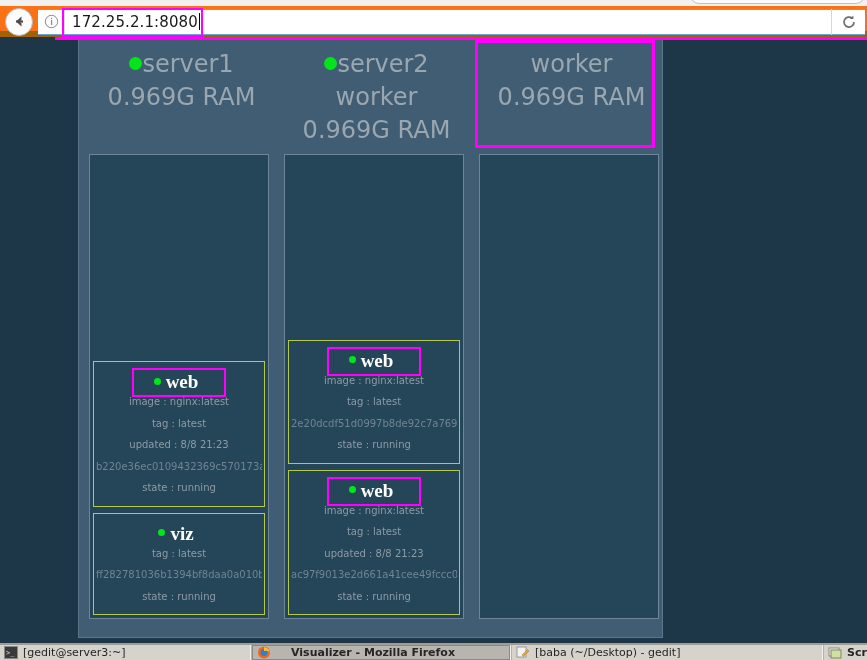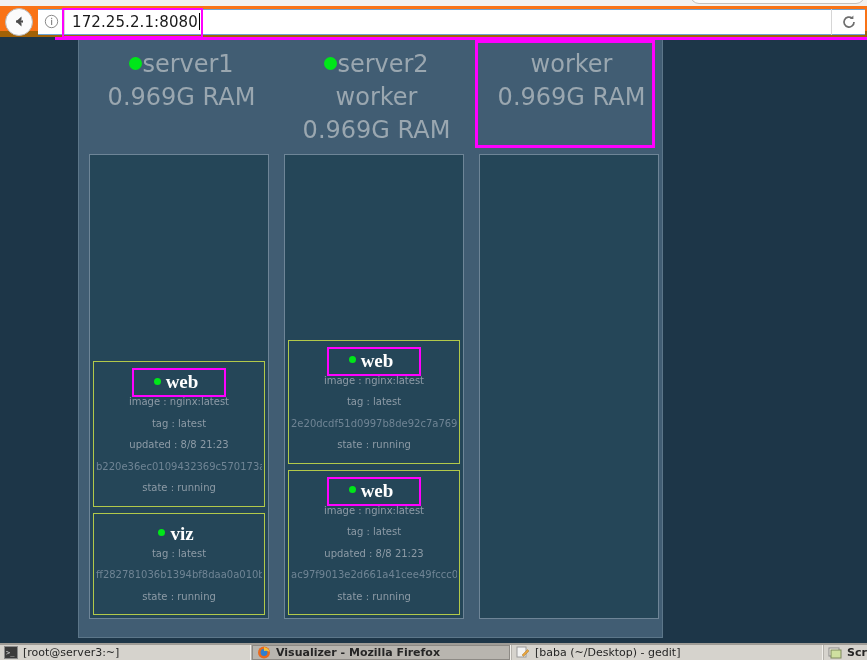--- a/index.html
+++ b/index.html
@@ -253,20 +253,21 @@
     display: flex;
     align-items: center;
     height: 15px;
     padding: 0 4px;
     overflow: hidden;
     white-space: nowrap;
   }
   .task-item.active {
     background: #b8b5af;
     border: 1px solid #8d8a85;
+    gap: 15px;
   }
   .task-label {
     font-size: 11px;
     color: #262626;
     margin-left: 5px;
     font-family: "DejaVu Sans", sans-serif;
   }
   .task-label.bold { font-weight: bold; }
   .tbicon { width: 14px; height: 13px; flex: 0 0 14px; }
 </style>
@@ -373,21 +374,21 @@
       </div>
   </div>
 </div>
 
 <div class="taskbar">
   <div class="task-item" style="width:250px">
     <svg class="tbicon" viewBox="0 0 14 13">
       <rect x="0.5" y="0.5" width="13" height="12" fill="#3a3a3a" stroke="#8b8b8b"></rect>
       <text x="2" y="9" fill="#e0e0e0" font-size="7" font-family="DejaVu Sans Mono, monospace">&gt;_</text>
     </svg>
-    <span class="task-label">[root@server3:~]</span>
+    <span class="task-label">[gedit@server3:~]</span>
   </div>
   <div class="task-sep"></div>
   <div class="task-item active" style="width:258px">
     <svg class="tbicon" viewBox="0 0 14 13">
       <circle cx="7" cy="6.5" r="6" fill="#e96a1d"></circle>
       <circle cx="7" cy="6.5" r="3.4" fill="#2f7fd1"></circle>
       <path d="M7 1 Q12 2 12.5 6 Q10 4 7 5 Z" fill="#f5c13a"></path>
     </svg>
     <span class="task-label bold">Visualizer - Mozilla Firefox</span>
   </div>

